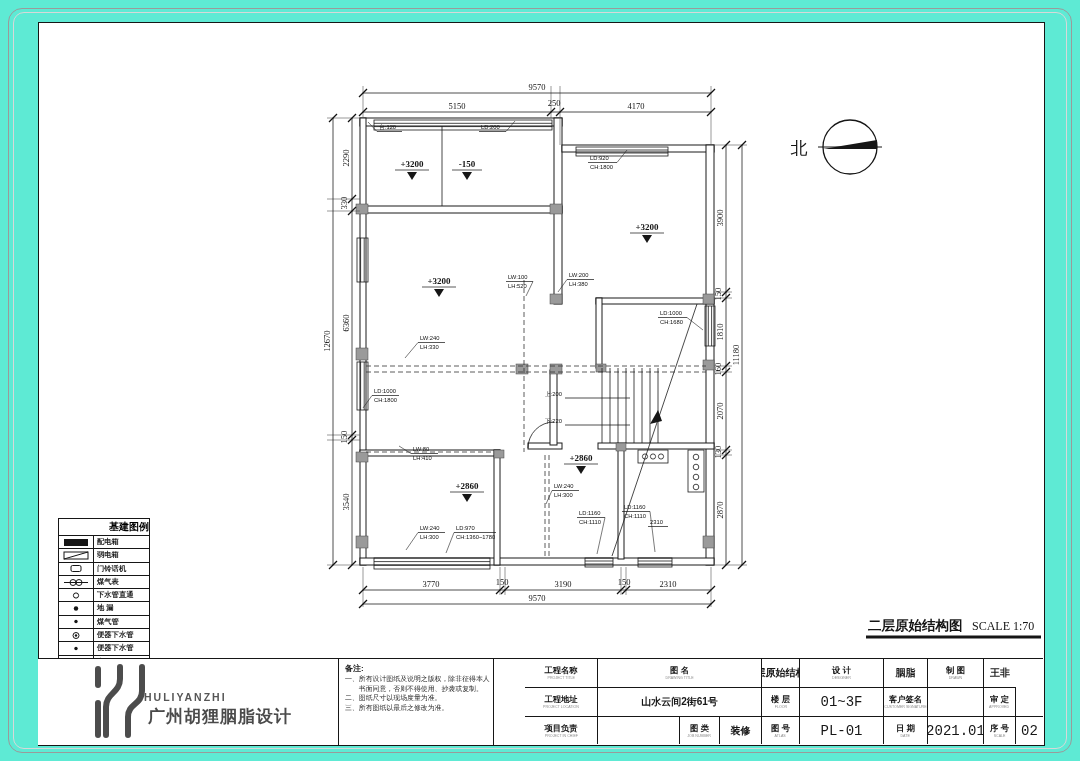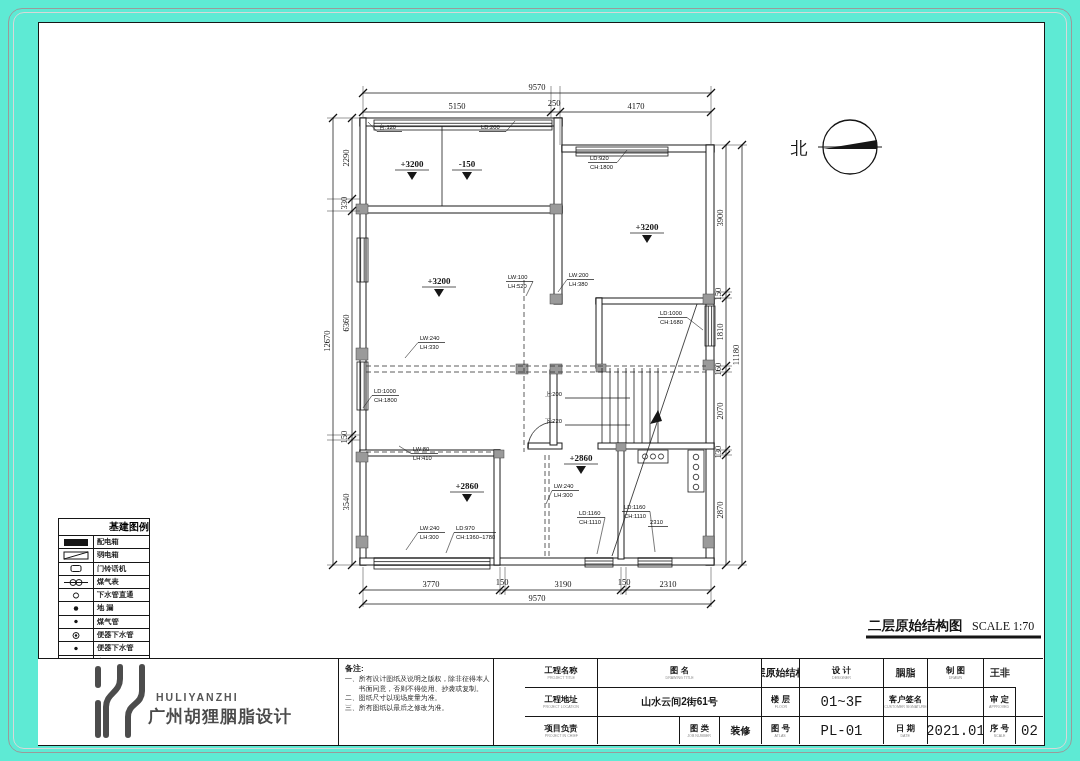--- a/index.html
+++ b/index.html
@@ -33,21 +33,21 @@
   .legend-title{height:16px;line-height:16px;text-align:right;font-weight:bold;
       font-size:10px;border-bottom:1px solid #161616;}
   .legend-row{display:flex;height:12.3px;border-bottom:.7px solid #161616;}
   .legend-row:last-child{border-bottom:none;}
   .legend-sym{width:34px;border-right:.8px solid #161616;display:flex;align-items:center;justify-content:center;}
   .legend-lab{flex:1;font-size:7.3px;font-weight:bold;line-height:12.3px;padding-left:3px;
       white-space:nowrap;color:#1c1c1c;}
   
   .strip{position:absolute;left:38px;top:658px;width:1005px;height:86px;border-top:1.2px solid #161616;background:#fff;}
   .logo-cell{position:absolute;left:0;top:0;width:300px;height:86px;border-right:1px solid #161616;}
-  .logo-en{position:absolute;left:118px;top:32px;font-size:10.5px;font-weight:bold;
+  .logo-en{position:absolute;left:106px;top:32px;font-size:10.5px;font-weight:bold;
       letter-spacing:2px;color:#565656;}
   .logo-cn{position:absolute;left:110px;top:46px;font-size:17px;font-weight:bold;color:#4a4a4a;letter-spacing:1px;}
   .notes-cell{position:absolute;left:300px;top:0;width:156px;height:86px;border-right:1px solid #161616;
       padding:4px 0 0 7px;box-sizing:border-box;}
   .notes-title{font-size:8px;font-weight:bold;color:#222;}
   .notes-line{font-size:6.9px;color:#2a2a2a;line-height:9.6px;white-space:nowrap;}
   .tb{position:absolute;left:487px;top:0;width:518px;height:86px;}
   .tb-row{display:grid;}
   .tb-row.r1,.tb-row.r2{grid-template-columns:73px 164px 38px 84px 44px 56px 32px 27px;height:29px;}
   .tb-row.r3{grid-template-columns:73px 82px 40px 42px 38px 84px 44px 56px 32px 27px;height:27px;}

